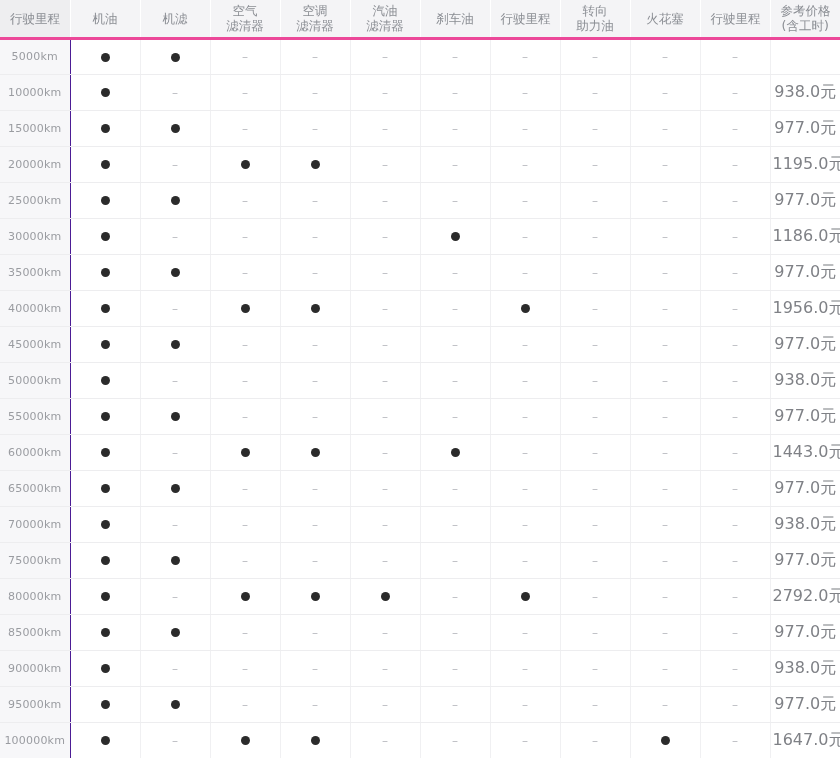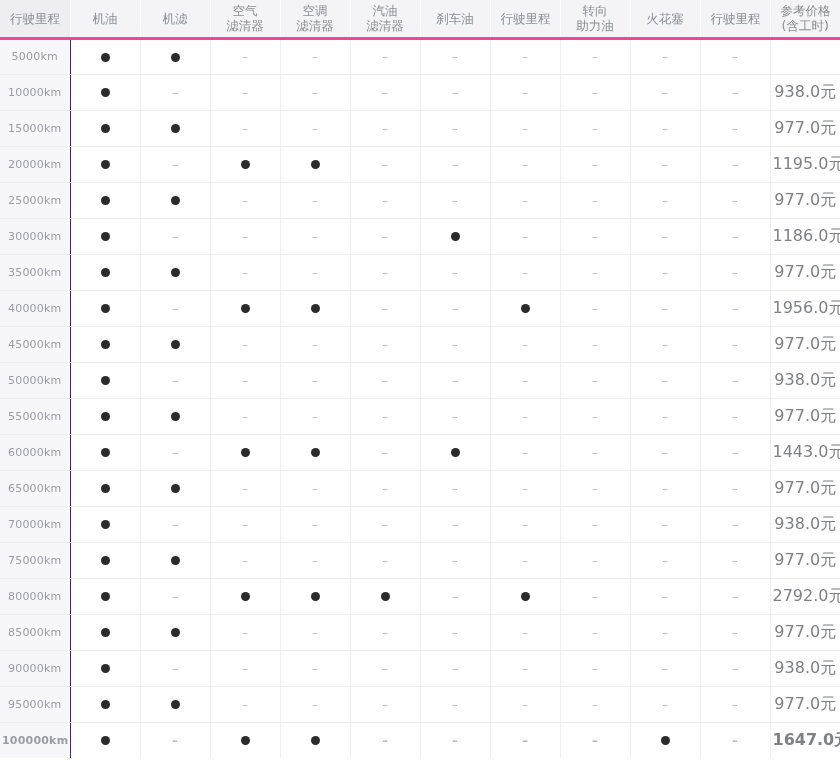--- a/index.html
+++ b/index.html
@@ -63,21 +63,20 @@
     padding: 0 2px;
     box-sizing: border-box;
     font-size: 11px;
     color: #9a9ca1;
   }
   .maintenance-table tbody td:last-child {
     border-right: none;
   }
   .maintenance-table tbody tr:last-child td {
     border-bottom: none;
-    font-weight: bold;
   }
 
   .maintenance-table tbody td.cell-mileage {
     background: #f7f7f9;
     border-right: 1px solid #4c1d95;
     color: #9a9ca1;
     font-size: 11px;
     letter-spacing: 0.2px;
     white-space: nowrap;
   }

